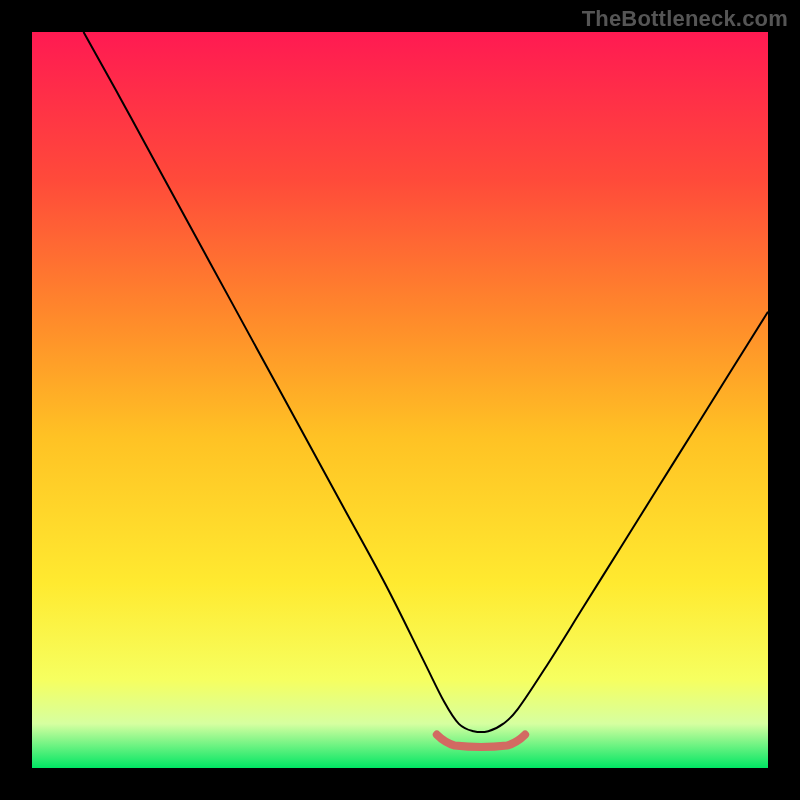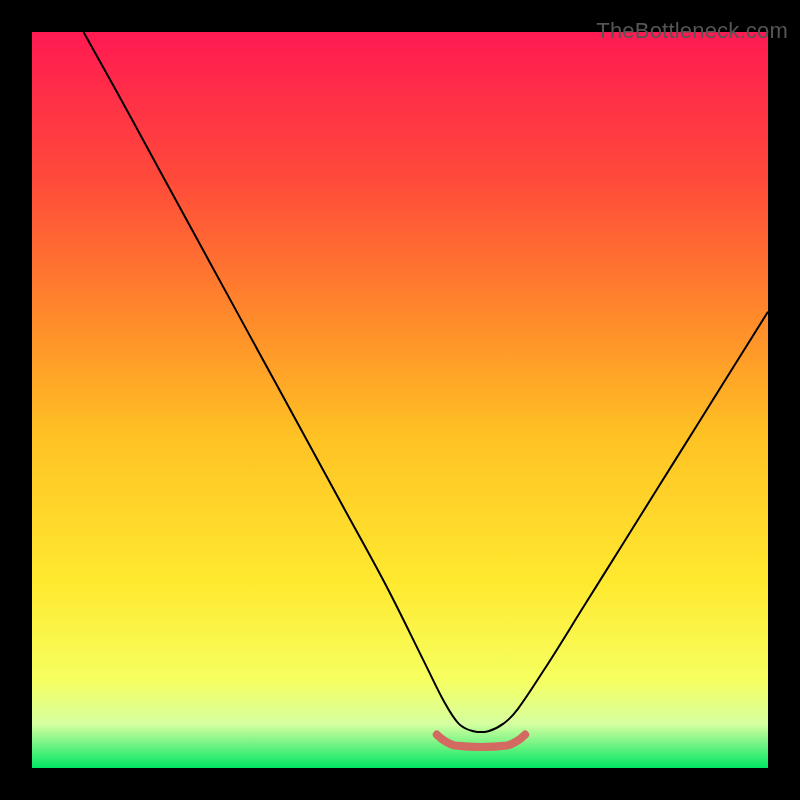--- a/index.html
+++ b/index.html
@@ -12,25 +12,25 @@
     overflow: hidden;
   }
   .frame {
     position: relative;
     width: 800px;
     height: 800px;
     background: #000;
   }
   .watermark {
     position: absolute;
-    top: 18px;
+    top: 6px;
     right: 12px;
     color: #555;
     font-size: 22px;
-    font-weight: 400;
+    font-weight: 700;
     letter-spacing: 0.2px;
     z-index: 10;
     user-select: none;
   }
   .plot-wrap {
     position: absolute;
     left: 32px;
     top: 32px;
     width: 736px;
     height: 736px;

